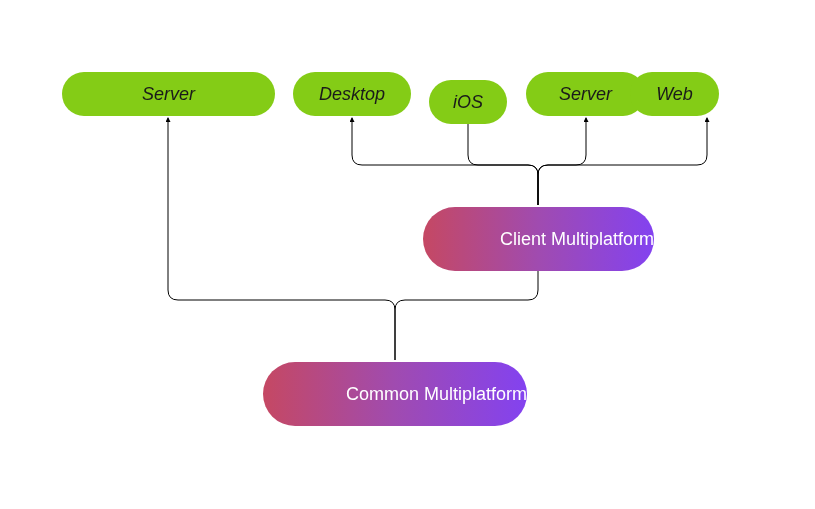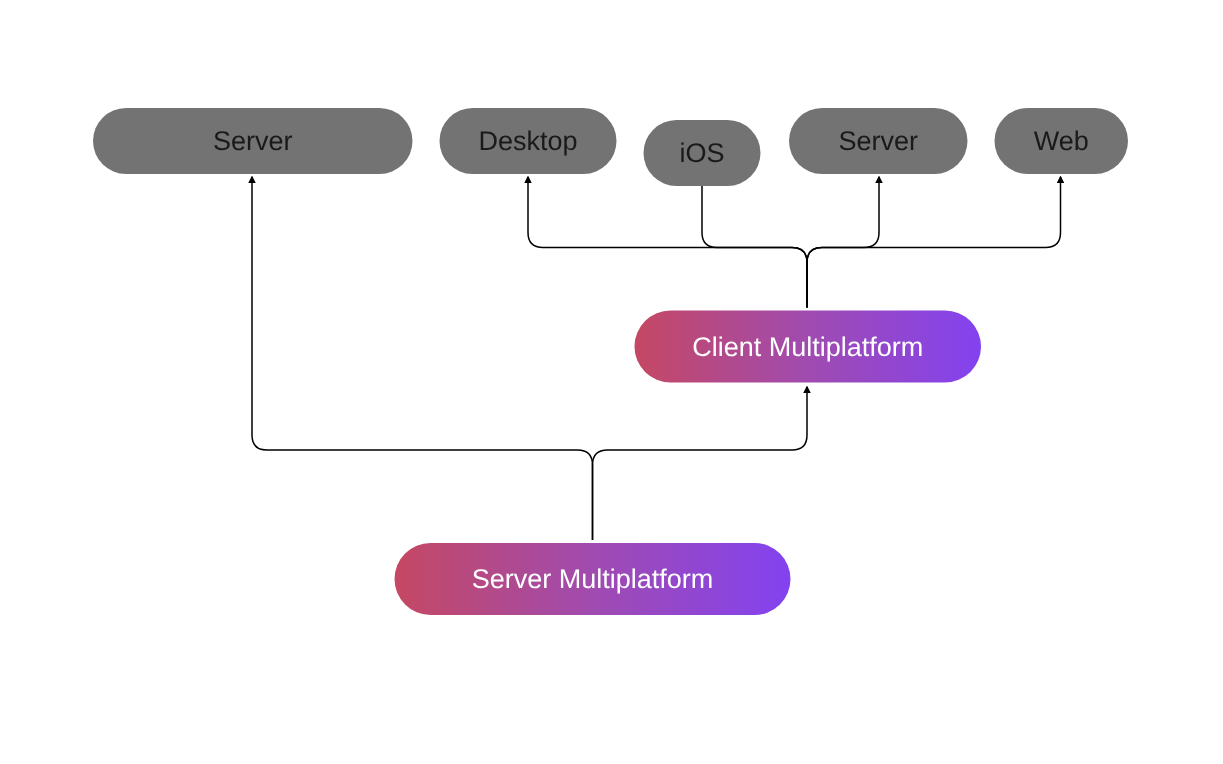--- a/index.html
+++ b/index.html
@@ -16,29 +16,31 @@
     position: absolute;
     box-sizing: border-box;
     display: flex;
     align-items: center;
     justify-content: center;
     border-radius: 999px;
     font-size: 18px;
     white-space: nowrap;
   }
   .leaf {
-    background: #737373;
+    background: #84cc16;
     color: #1a1a1a;
     height: 44px;
+    font-style: italic;
   }
   .gradient {
     background: linear-gradient(90deg, #c54863 0%, #a04bb0 50%, #8342f0 100%);
     color: #ffffff;
-    height: 48px;
+    height: 64px;
     font-weight: 400;
+    justify-content: flex-end;
   }
   svg.connectors {
     position: absolute;
     top: 0;
     left: 0;
     width: 815px;
     height: 509px;
     pointer-events: none;
   }
 </style>
@@ -72,23 +74,23 @@
 </div>
 <div class="node leaf" style="left:293px; top:72px; width:118px;">
   <span>Desktop</span>
 </div>
 <div class="node leaf" style="left:429px; top:80px; width:78px;">
   <span>iOS</span>
 </div>
 <div class="node leaf" style="left:526px; top:72px; width:119px;">
   <span>Server</span>
 </div>
-<div class="node leaf" style="left:663px; top:72px; width:89px;">
+<div class="node leaf" style="left:630px; top:72px; width:89px;">
   <span>Web</span>
 </div>
 
 <div class="node gradient" style="left:423px; top:207px; width:231px;">
   <span>Client Multiplatform</span>
 </div>
 
 <div class="node gradient" style="left:263px; top:362px; width:264px;">
-  <span>Server Multiplatform</span>
+  <span>Common Multiplatform</span>
 </div>
 
 </body></html>

